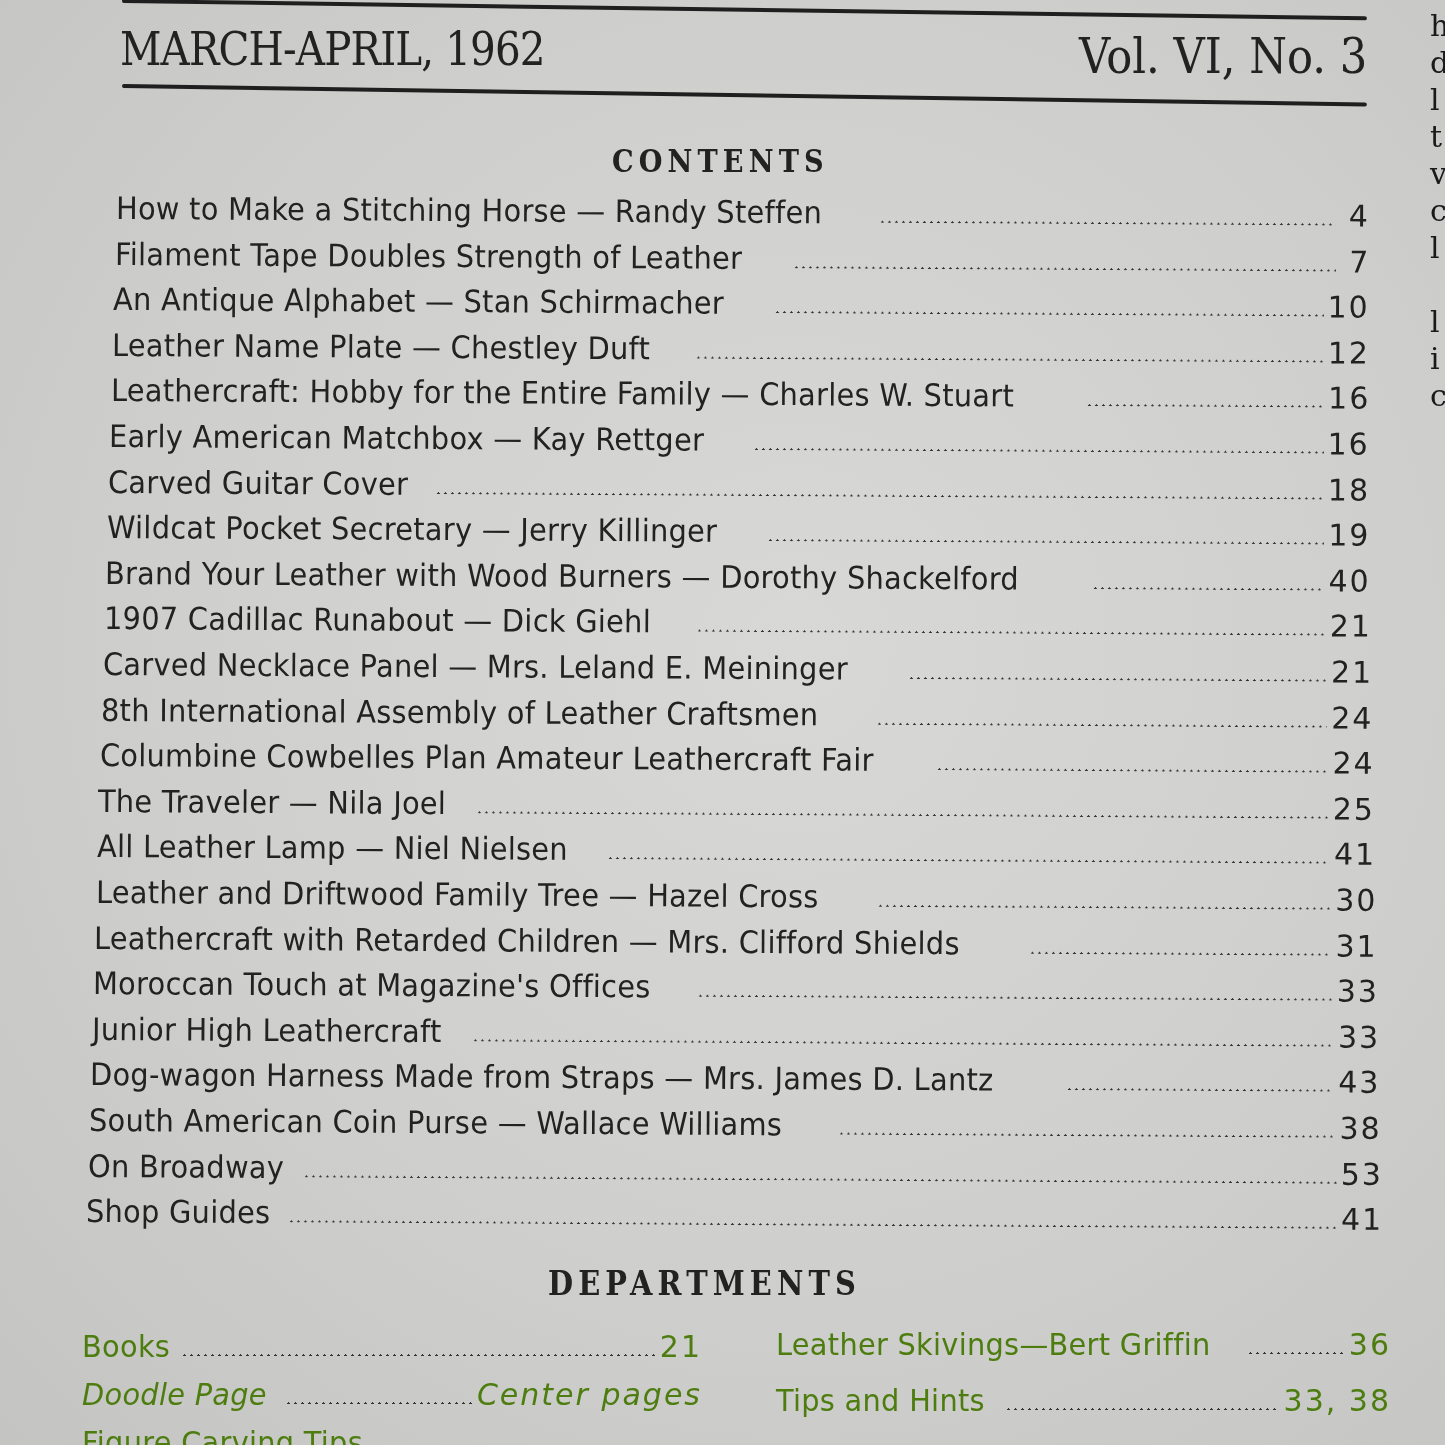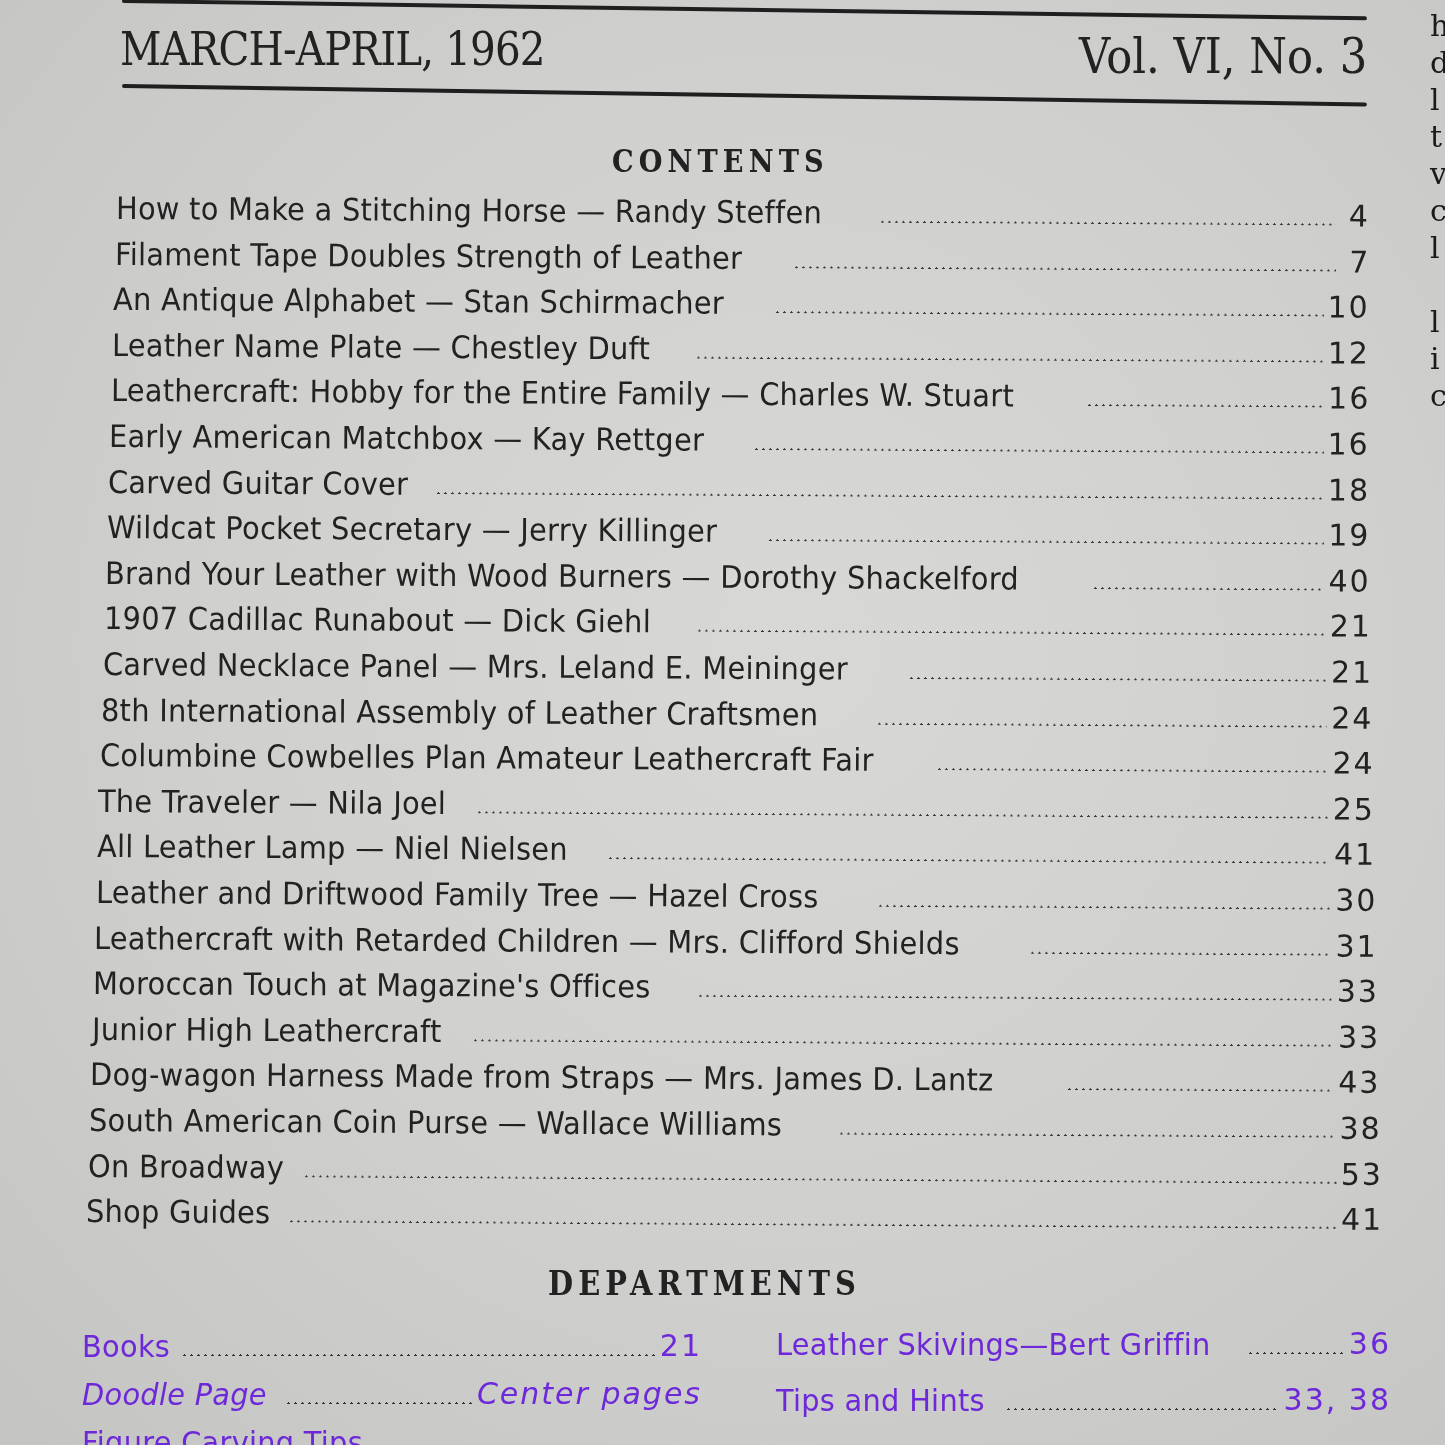--- a/index.html
+++ b/index.html
@@ -30,22 +30,22 @@
     font-size:31px; white-space:nowrap; color:#222;
   }
   .toc-title { flex:0 0 auto; letter-spacing:0.3px; transform: scaleX(0.93); transform-origin:left; }
   .toc-leader {
     flex:1 1 auto; margin:0 4px; height:2px; align-self:flex-end; margin-bottom:8px;
     background-image: radial-gradient(circle, #333 1px, transparent 1.3px);
     background-size:7px 3px; background-repeat:repeat-x;
   }
   .toc-page { flex:0 0 auto; font-size:30px; letter-spacing:2px; min-width:30px; text-align:right; }
   .dept-row {
-    position:absolute; display:flex; align-items:flex-start;
-    font-size:31px; white-space:nowrap; color:#6d28d9;
+    position:absolute; display:flex; align-items:flex-end;
+    font-size:31px; white-space:nowrap; color:#4d7c0f;
   }
   .edge-text {
     position:absolute; left:1430px; font-family:"DejaVu Serif", serif; font-size:30px; line-height:44px;
     color:#1a1a1a;
   }
 </style>
 </head>
 <body>
 
 <div class="rule" style="left:122px; top:-1px; width:1245px; transform:rotate(0.8deg); transform-origin:left;"></div>

